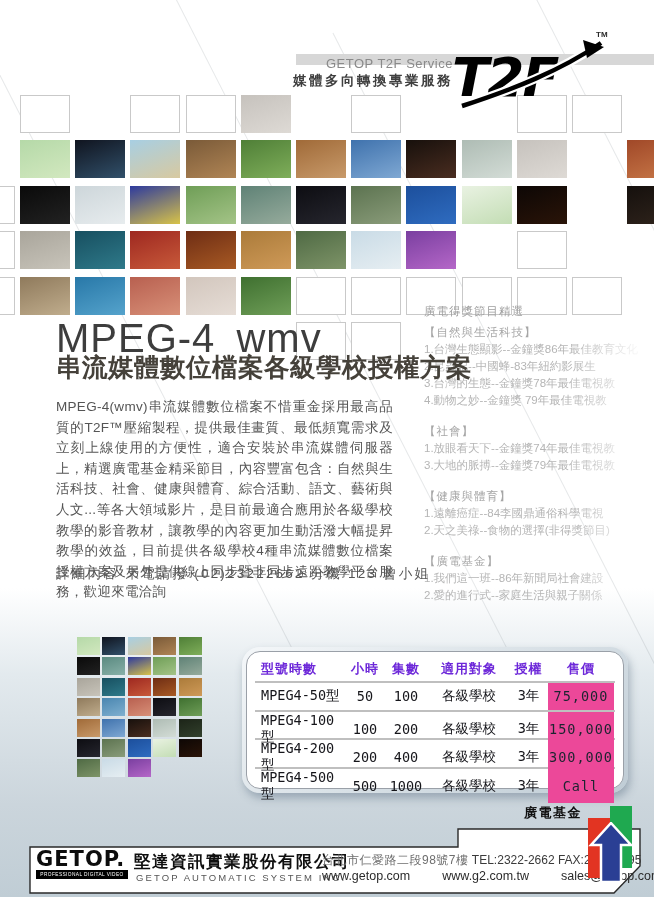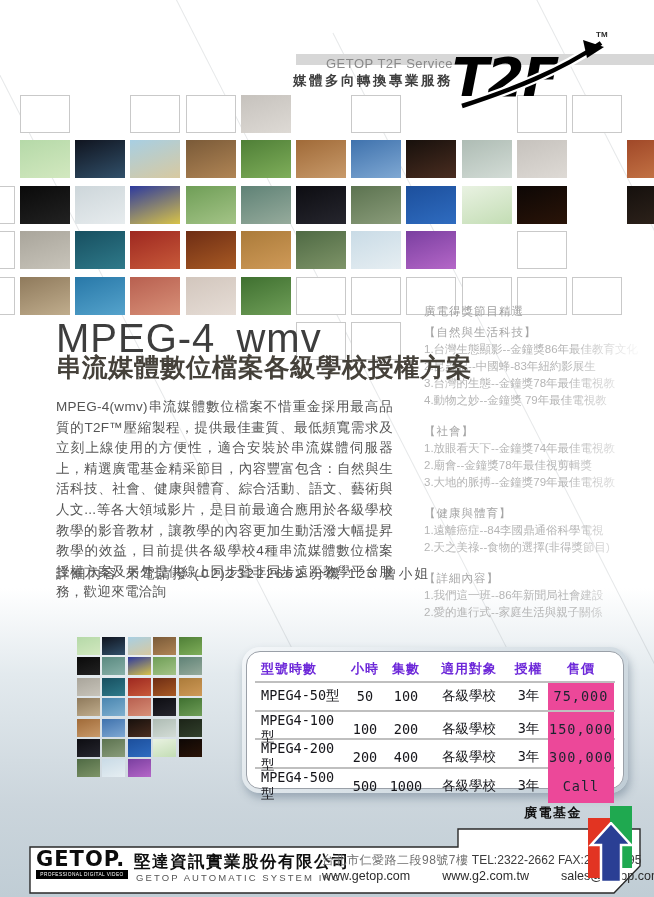--- a/index.html
+++ b/index.html
@@ -173,30 +173,29 @@
         <div class="award-sec">
           <div class="award-cat">【自然與生活科技】</div>
           <div class="award-item">1.台灣生態顯影--金鐘獎86年最佳教育文化</div>
           <div class="award-item">2.昆蟲記--中國蜂-83年紐約影展生</div>
           <div class="award-item">3.台灣的生態--金鐘獎78年最佳電視教</div>
           <div class="award-item">4.動物之妙--金鐘獎 79年最佳電視教</div>
         </div>
         <div class="award-sec">
           <div class="award-cat">【社會】</div>
           <div class="award-item">1.放眼看天下--金鐘獎74年最佳電視教</div>
-          <div class="award-item">2.廟會--金鐘獎78年最佳視剪輯獎</div>
           <div class="award-item">3.大地的脈搏--金鐘獎79年最佳電視教</div>
         </div>
         <div class="award-sec">
           <div class="award-cat">【健康與體育】</div>
           <div class="award-item">1.遠離癌症--84李國鼎通俗科學電視</div>
           <div class="award-item">2.天之美祿--食物的選擇(非得獎節目)</div>
         </div>
         <div class="award-sec">
-          <div class="award-cat">【詳細內容】</div>
+          <div class="award-cat">【廣電基金】</div>
           <div class="award-item">1.我們這一班--86年新聞局社會建設</div>
           <div class="award-item">2.愛的進行式--家庭生活與親子關係</div>
         </div>
       </div>
   </div>
 
   <div id="collage">
       <div class="ctile" style="left: 77px; top: 637px; background: linear-gradient(160deg, rgb(181, 217, 168), rgb(210, 232, 191));"></div>
       <div class="ctile" style="left: 102.4px; top: 637px; background: linear-gradient(160deg, rgb(16, 20, 31), rgb(49, 80, 106));"></div>
       <div class="ctile" style="left: 127.8px; top: 637px; background: linear-gradient(160deg, rgb(168, 207, 227), rgb(216, 201, 160));"></div>

